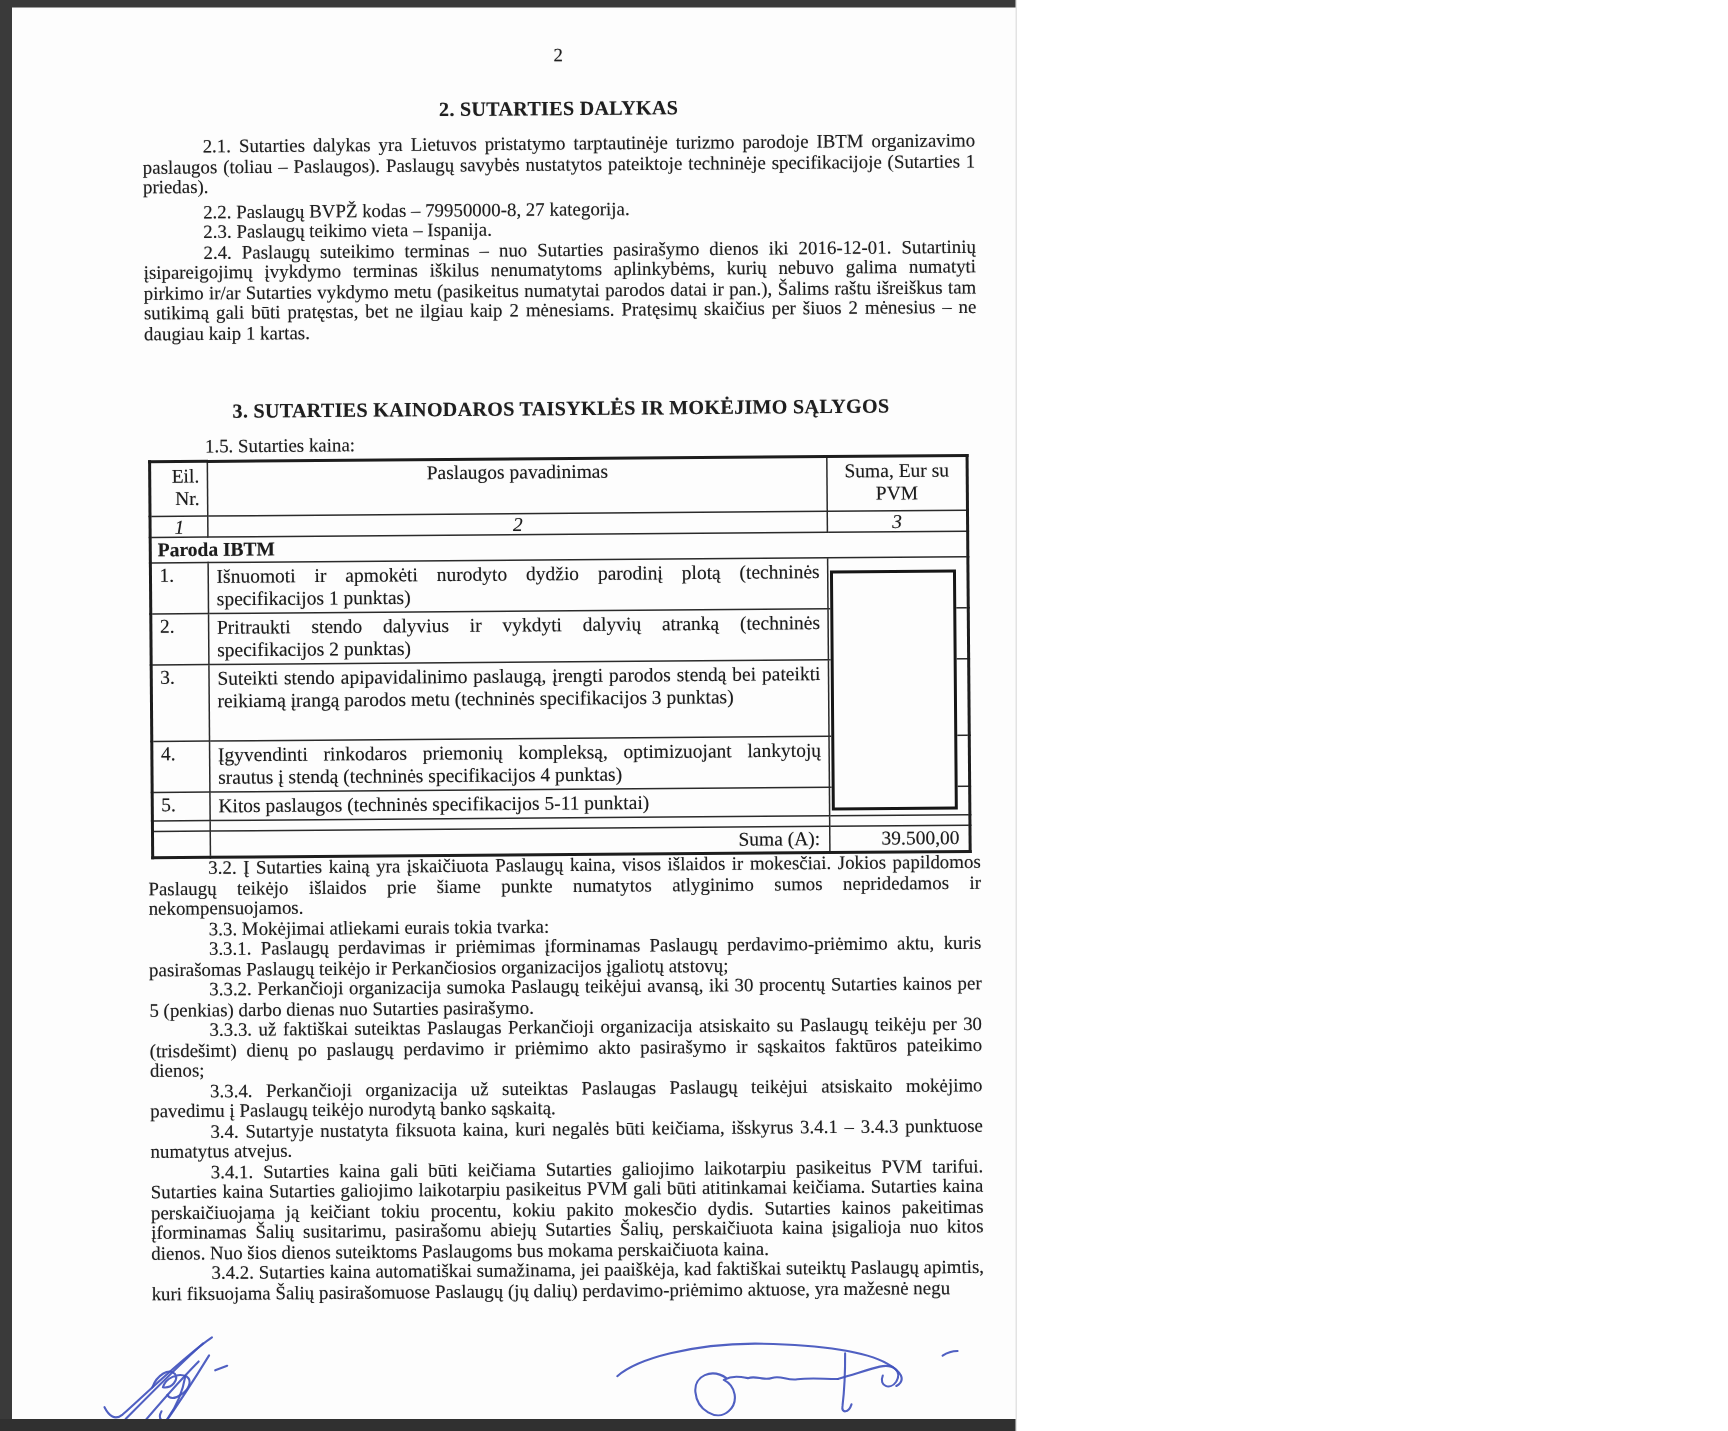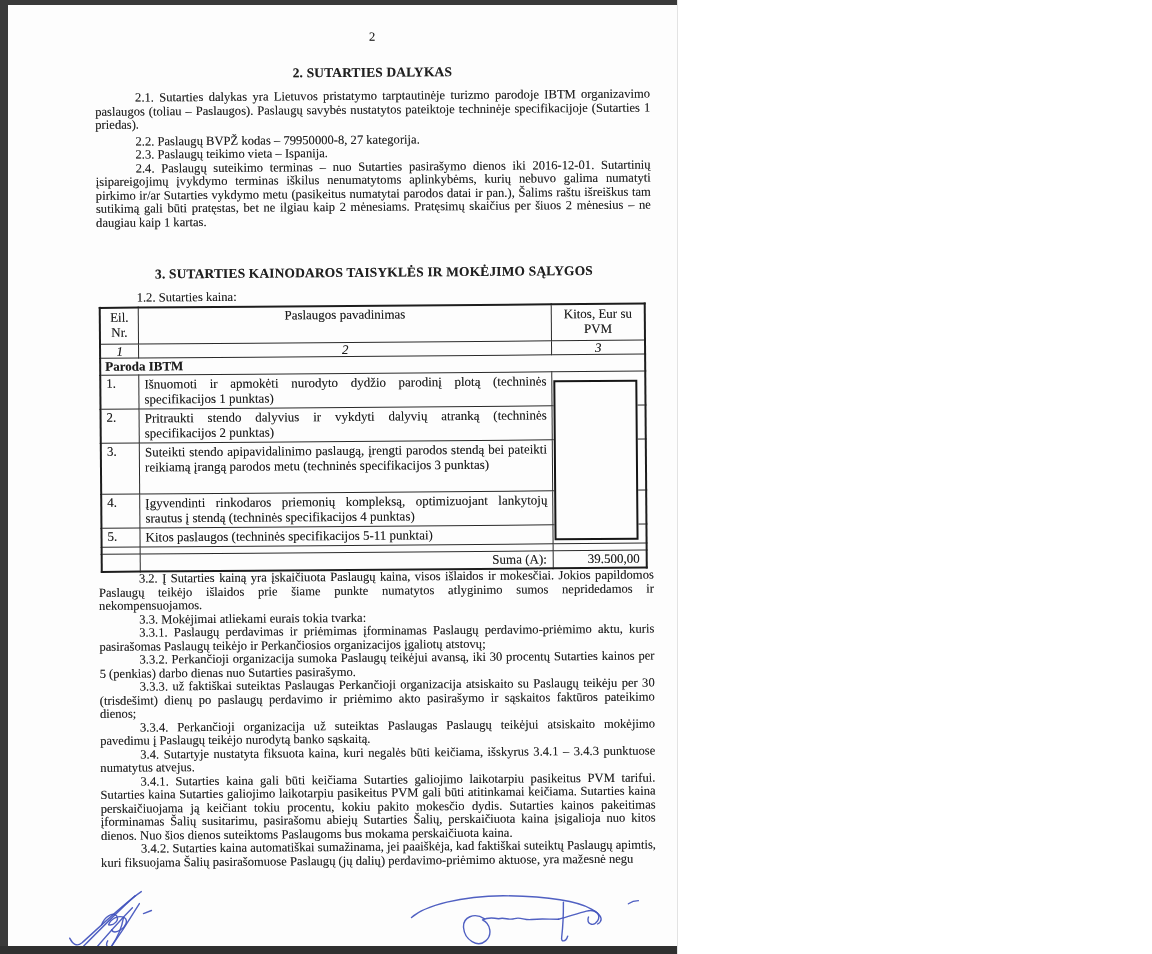--- a/index.html
+++ b/index.html
@@ -38,21 +38,21 @@
   .tablewrap{position:absolute;left:100px;top:305px;}
   table.price{
     border-collapse:collapse;width:547px;table-layout:fixed;
     font-size:13px;color:#1c1c1c;
   }
   table.price td,table.price th{
     border:1px solid #2a2a2a;vertical-align:top;padding:1px 5px;
     font-weight:normal;
   }
   table.price{border:2px solid #1d1d1d;}
-  th.th-nr{width:38px;white-space:pre-line;font-weight:bold;text-align:center;line-height:15px;vertical-align:top;}
+  th.th-nr{width:38px;white-space:pre-line;font-weight:bold;text-align:right;line-height:15px;vertical-align:top;}
   th.th-name{width:407px;font-weight:bold;text-align:center;vertical-align:middle;}
   th.th-price{width:92px;font-weight:bold;text-align:center;vertical-align:middle;line-height:15px;}
   tr.hdr{height:36px;}
   tr.numrow td{height:13px;font-style:italic;text-align:center;line-height:13px;padding:0 5px;}
   tr.group td{font-weight:bold;height:16px;line-height:16px;padding:0 4px;}
   td.nr{text-align:left;padding-left:7px;}
   td.name{text-align:justify;line-height:15.6px;}
   tr.r1{height:33px;}tr.r2{height:32px;}tr.r3{height:51px;}tr.r4{height:32px;}tr.r5{height:18px;}
   tr.emptyrow td{height:6px;padding:0;}
   tr.sumrow td{height:16px;line-height:16px;padding:0 6px;}
@@ -78,35 +78,35 @@
 
       <div class="abs blk" style="top:90px;">
         <p>2.1. Sutarties dalykas yra Lietuvos pristatymo tarptautinėje turizmo parodoje IBTM organizavimo paslaugos (toliau – Paslaugos). Paslaugų savybės nustatytos pateiktoje techninėje specifikacijoje (Sutarties 1 priedas).</p>
         <p style="margin-top:3px;">2.2. Paslaugų BVPŽ kodas – 79950000-8, 27 kategorija.</p>
         <p>2.3. Paslaugų teikimo vieta – Ispanija.</p>
         <p>2.4. Paslaugų suteikimo terminas – nuo Sutarties pasirašymo dienos iki 2016-12-01. Sutartinių įsipareigojimų įvykdymo terminas iškilus nenumatytoms aplinkybėms, kurių nebuvo galima numatyti pirkimo ir/ar Sutarties vykdymo metu (pasikeitus numatytai parodos datai ir pan.), Šalims raštu išreiškus tam sutikimą gali būti pratęstas, bet ne ilgiau kaip 2 mėnesiams. Pratęsimų skaičius per šiuos 2 mėnesius – ne daugiau kaip 1 kartas.</p>
       </div>
 
       <div class="abs blk center heading" style="top:266px;">3. SUTARTIES KAINODAROS TAISYKLĖS IR MOKĖJIMO SĄLYGOS</div>
 
-      <div class="abs" style="left:138px;top:290px;">1.2. Sutarties kaina:</div>
+      <div class="abs" style="left:138px;top:290px;">1.5. Sutarties kaina:</div>
 
       <div class="tablewrap">
         <table class="price">
           <colgroup>
               <col style="width:38px">
               <col style="width:407px">
               <col style="width:92px">
             </colgroup>
           <tbody>
               <tr class="hdr">
             <th class="th-nr">Eil.
 Nr.</th>
             <th class="th-name">Paslaugos pavadinimas</th>
-            <th class="th-price">Kitos, Eur su PVM</th>
+            <th class="th-price">Suma, Eur su PVM</th>
           </tr>
           <tr class="numrow">
             <td>1</td>
             <td>2</td>
             <td>3</td>
           </tr>
           <tr class="group">
             <td colspan="3">Paroda IBTM</td>
           </tr>
           <tr class="r1">

